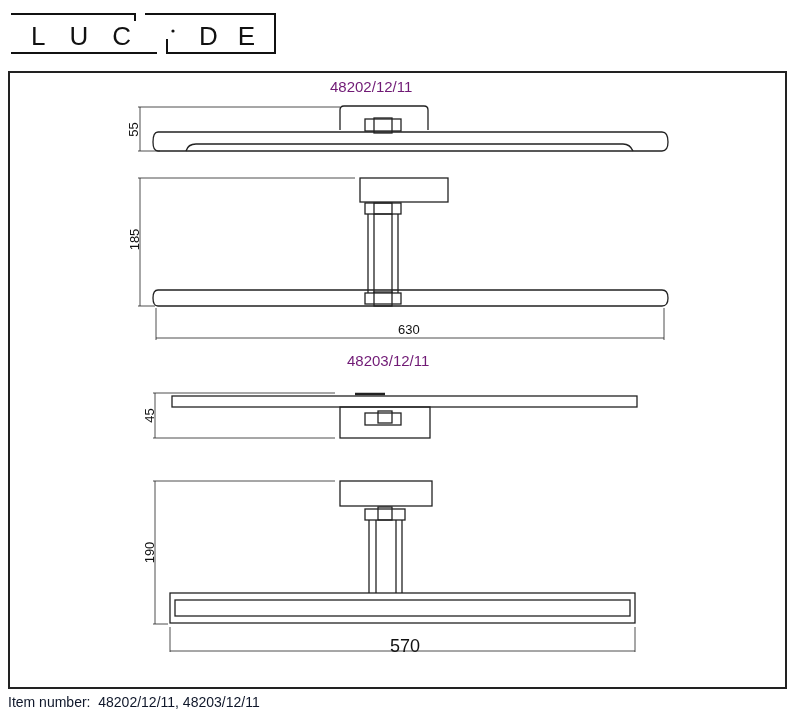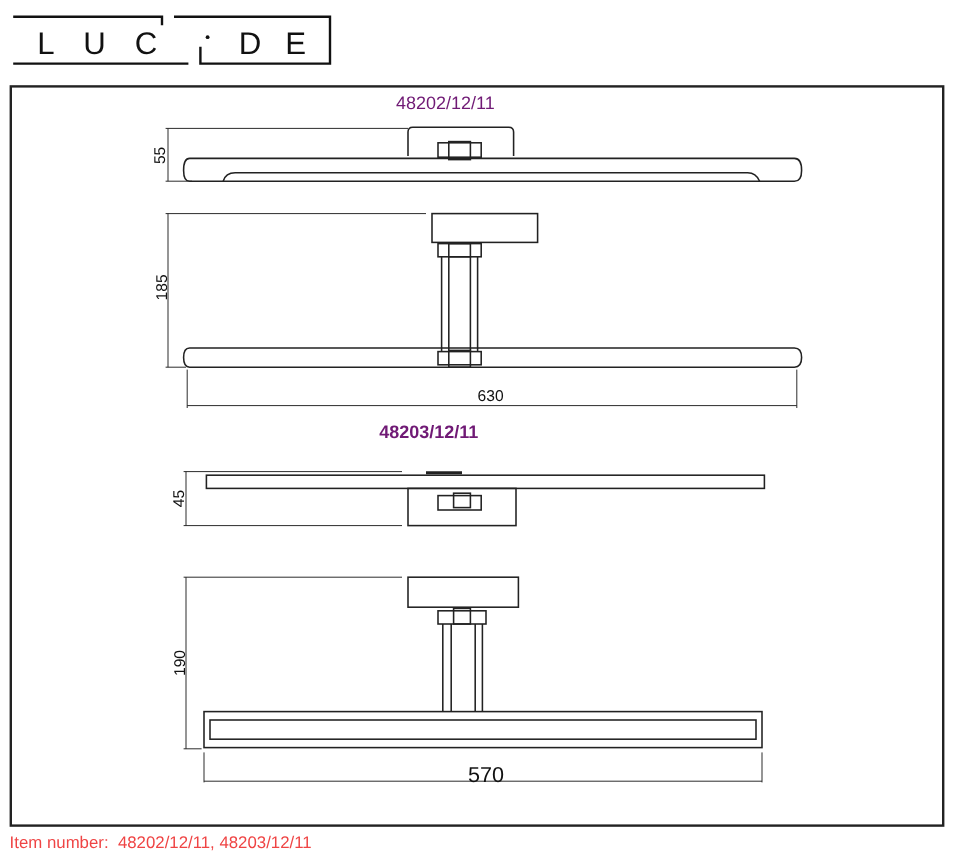--- a/index.html
+++ b/index.html
@@ -2,36 +2,36 @@
 <html><head>
 <meta charset="utf-8">
 <style>
   html,body{margin:0;padding:0;background:#fff;}
   body{width:800px;height:716px;position:relative;overflow:hidden;font-family:"Liberation Sans",sans-serif;color:#111;}
   .logo{position:absolute;left:9px;top:11px;width:268px;height:44px;}
   .frame{position:absolute;left:8px;top:71px;width:779px;height:618px;border:2px solid #222;box-sizing:border-box;}
   svg.draw{position:absolute;left:0;top:0;}
   .title{position:absolute;font-size:15px;color:#701a75;}
   .dim{font-family:"Liberation Sans",sans-serif;font-size:13px;fill:#222;}
-  .footer{position:absolute;left:8px;top:694px;font-size:14px;color:#ef4444;}
+  .footer{position:absolute;left:8px;top:694px;font-size:14px;color:#0f172a;}
 </style>
 </head>
 <body>
 
 <svg class="logo" viewBox="0 0 268 44">
   <path d="M2,3 L126,3 L126,10 M136,3 L266,3 L266,42 L158,42 L158,28 M148,42 L2,42 Z" fill="none" stroke="#111" stroke-width="2"></path>
   <text x="22" y="34" font-size="26" font-family="Liberation Sans, sans-serif" fill="#111" letter-spacing="24">LUC</text>
   <circle cx="164" cy="20" r="1.6" fill="#111"></circle>
   <text x="190" y="34" font-size="26" font-family="Liberation Sans, sans-serif" fill="#111" letter-spacing="20">DE</text>
 </svg>
 
 <div class="frame"></div>
 
 <div class="title" style="left:330px;top:78px;">48202/12/11</div>
-<div class="title" style="left:316px;top:352px;font-weight:bold;">48203/12/11</div>
+<div class="title" style="left:347px;top:352px;">48203/12/11</div>
 
 <svg class="draw" width="800" height="716" fill="none" stroke="#222" stroke-width="1.3">
 
   <g>
     <line x1="138" y1="107" x2="340" y2="107" stroke-width="0.8"></line>
     <line x1="138" y1="151" x2="160" y2="151" stroke-width="0.8"></line>
     <line x1="140" y1="107" x2="140" y2="151" stroke-width="0.8"></line>
     <path d="M340,130 L340,110 Q340,106 344,106 L424,106 Q428,106 428,110 L428,130"></path>
     <rect x="365" y="119" width="36" height="12"></rect>
     <rect x="374" y="118" width="18" height="15"></rect>

